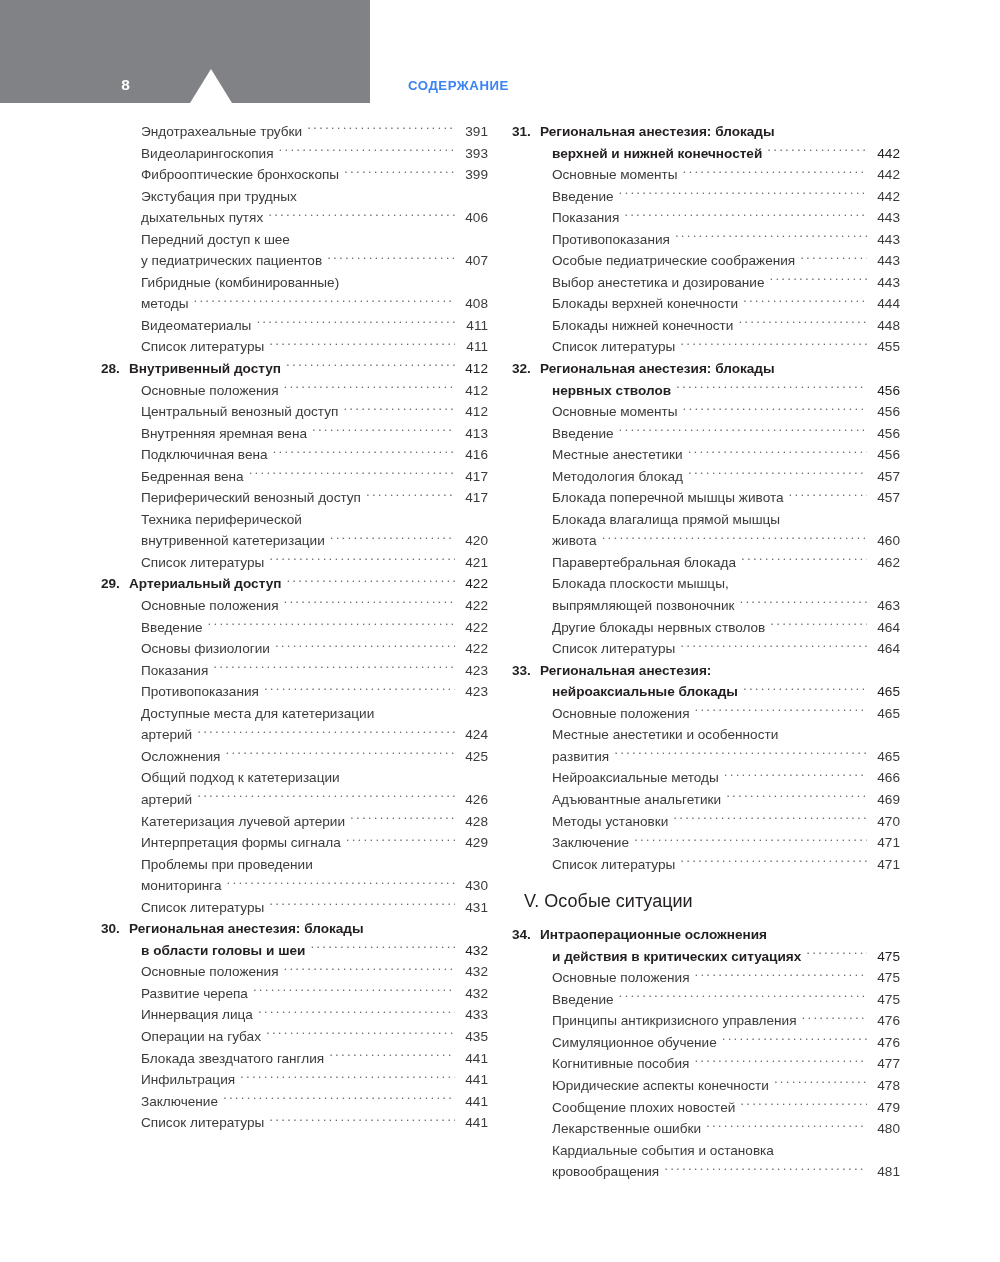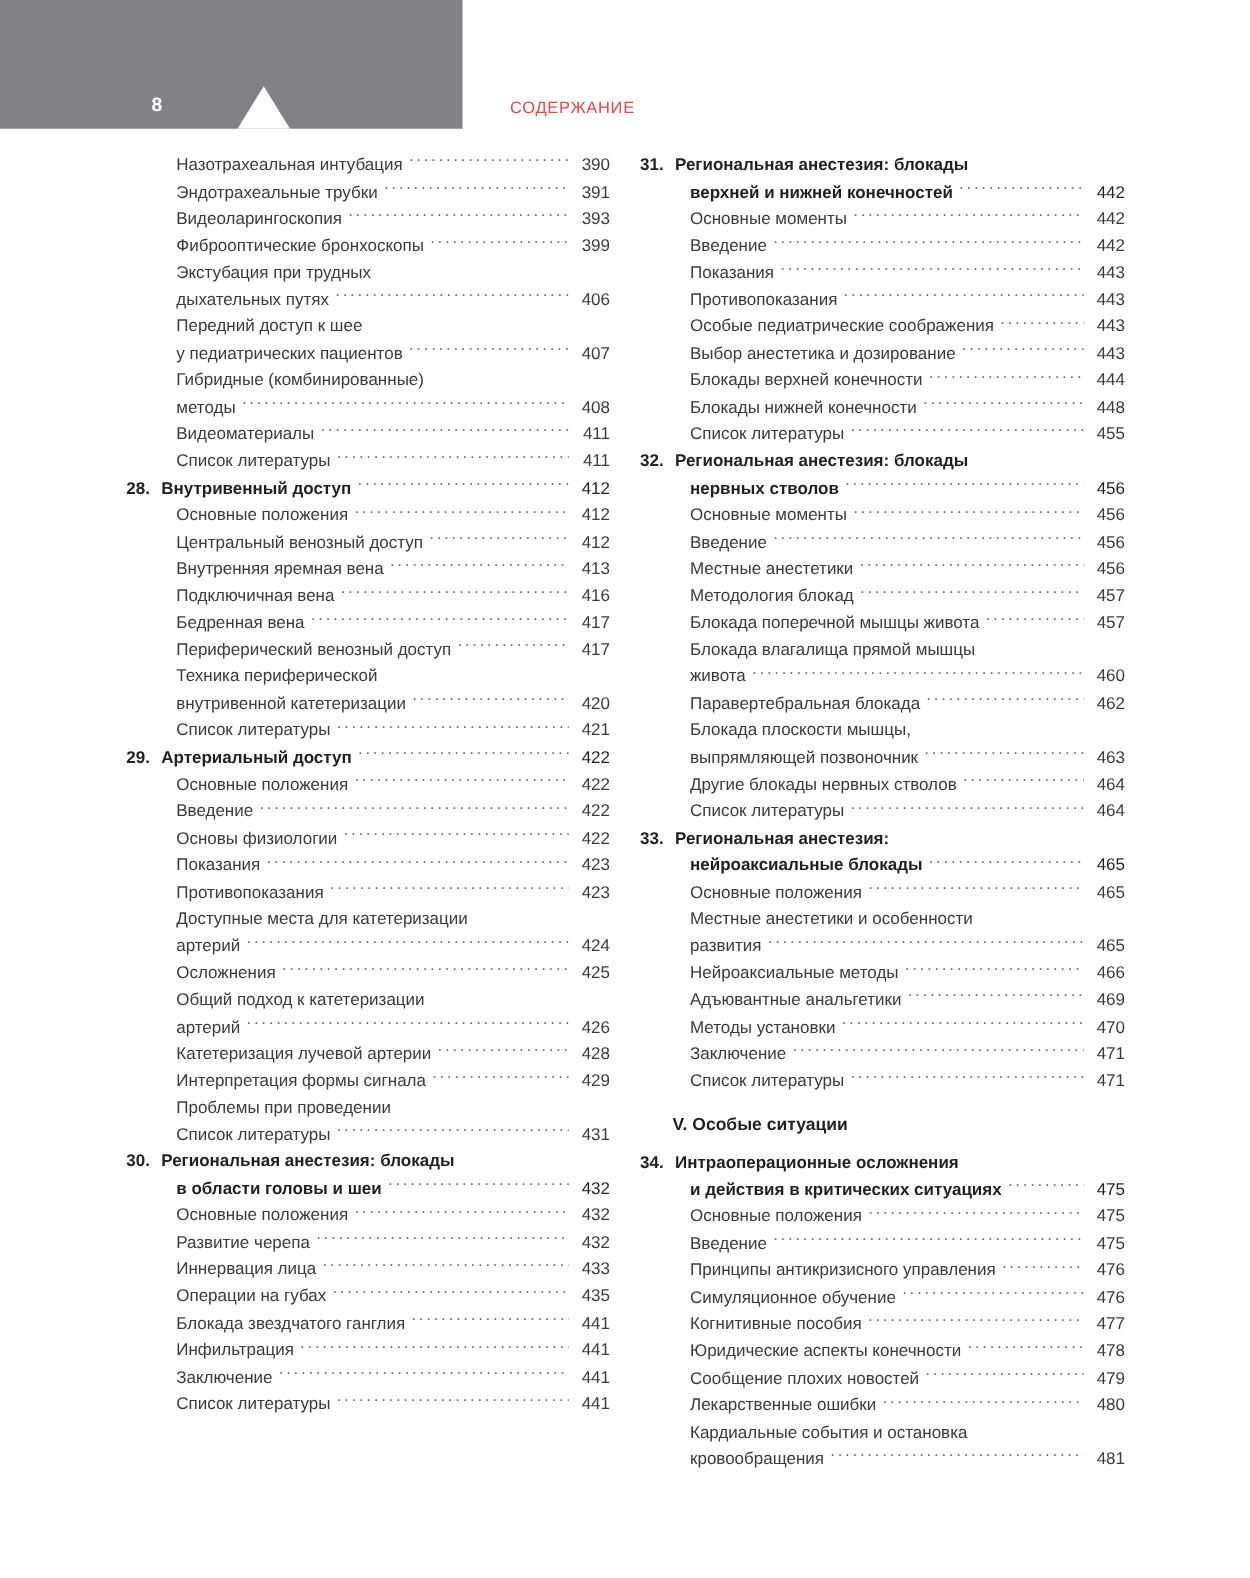--- a/index.html
+++ b/index.html
@@ -45,23 +45,23 @@
     color: #ffffff;
     font-size: 15.5px;
     font-weight: bold;
     letter-spacing: .2px;
   }
   #header-title {
     position: absolute;
     left: 408px;
     top: 78px;
     font-size: 13.2px;
-    font-weight: normal;
+    font-weight: bold;
     letter-spacing: .55px;
-    color: #ef4444;
+    color: #3b82f6;
   }
 
   
   .column {
     position: absolute;
     top: 121px;
   }
   #col-left  { left: 113px; width: 375px; }
   #col-right { left: 524px; width: 376px; }
 
@@ -115,44 +115,39 @@
     flex: 0 0 30px;
     text-align: right;
     color: #3b3b3d;
   }
   .toc-row.chap .page,
   .toc-row.chap-cont .page { color: #231f20; font-weight: normal; }
   .toc-row.nopage .page { visibility: hidden; }
 
   
   .part-heading {
-    font-size: 14px;
-    font-weight: bold;
+    font-size: 18px;
+    font-weight: normal;
     color: #231f20;
     margin-top: 16px;
     margin-bottom: 12px;
-    margin-left: 14px;
+    margin-left: 0;
   }
 </style>
 </head>
 <body>
 
 <div id="header-band">
   <div id="header-notch"></div>
   <div id="page-number">8</div>
 </div>
 <div id="header-title">СОДЕРЖАНИЕ</div>
 
 <div class="column" id="col-left">
     <div class="toc-row sub">
-      <span class="label">Назотрахеальная интубация</span>
-      <span class="leader"></span>
-      <span class="page">390</span>
-    </div>
-    <div class="toc-row sub">
       <span class="label">Эндотрахеальные трубки</span>
       <span class="leader"></span>
       <span class="page">391</span>
     </div>
     <div class="toc-row sub">
       <span class="label">Видеоларингоскопия</span>
       <span class="leader"></span>
       <span class="page">393</span>
     </div>
     <div class="toc-row sub">
@@ -314,20 +309,25 @@
     </div>
     <div class="toc-row sub">
       <span class="label">Интерпретация формы сигнала</span>
       <span class="leader"></span>
       <span class="page">429</span>
     </div>
     <div class="toc-row sub nodots nopage">
       <span class="label">Проблемы при проведении</span>
       <span class="leader"></span>
       <span class="page"></span>
+    </div>
+    <div class="toc-row sub">
+      <span class="label">мониторинга</span>
+      <span class="leader"></span>
+      <span class="page">430</span>
     </div>
     <div class="toc-row sub">
       <span class="label">Список литературы</span>
       <span class="leader"></span>
       <span class="page">431</span>
     </div>
     <div class="toc-row chap nodots nopage">
       <span class="num">30.</span>
       <span class="label">Региональная анестезия: блокады</span>
       <span class="leader"></span>

